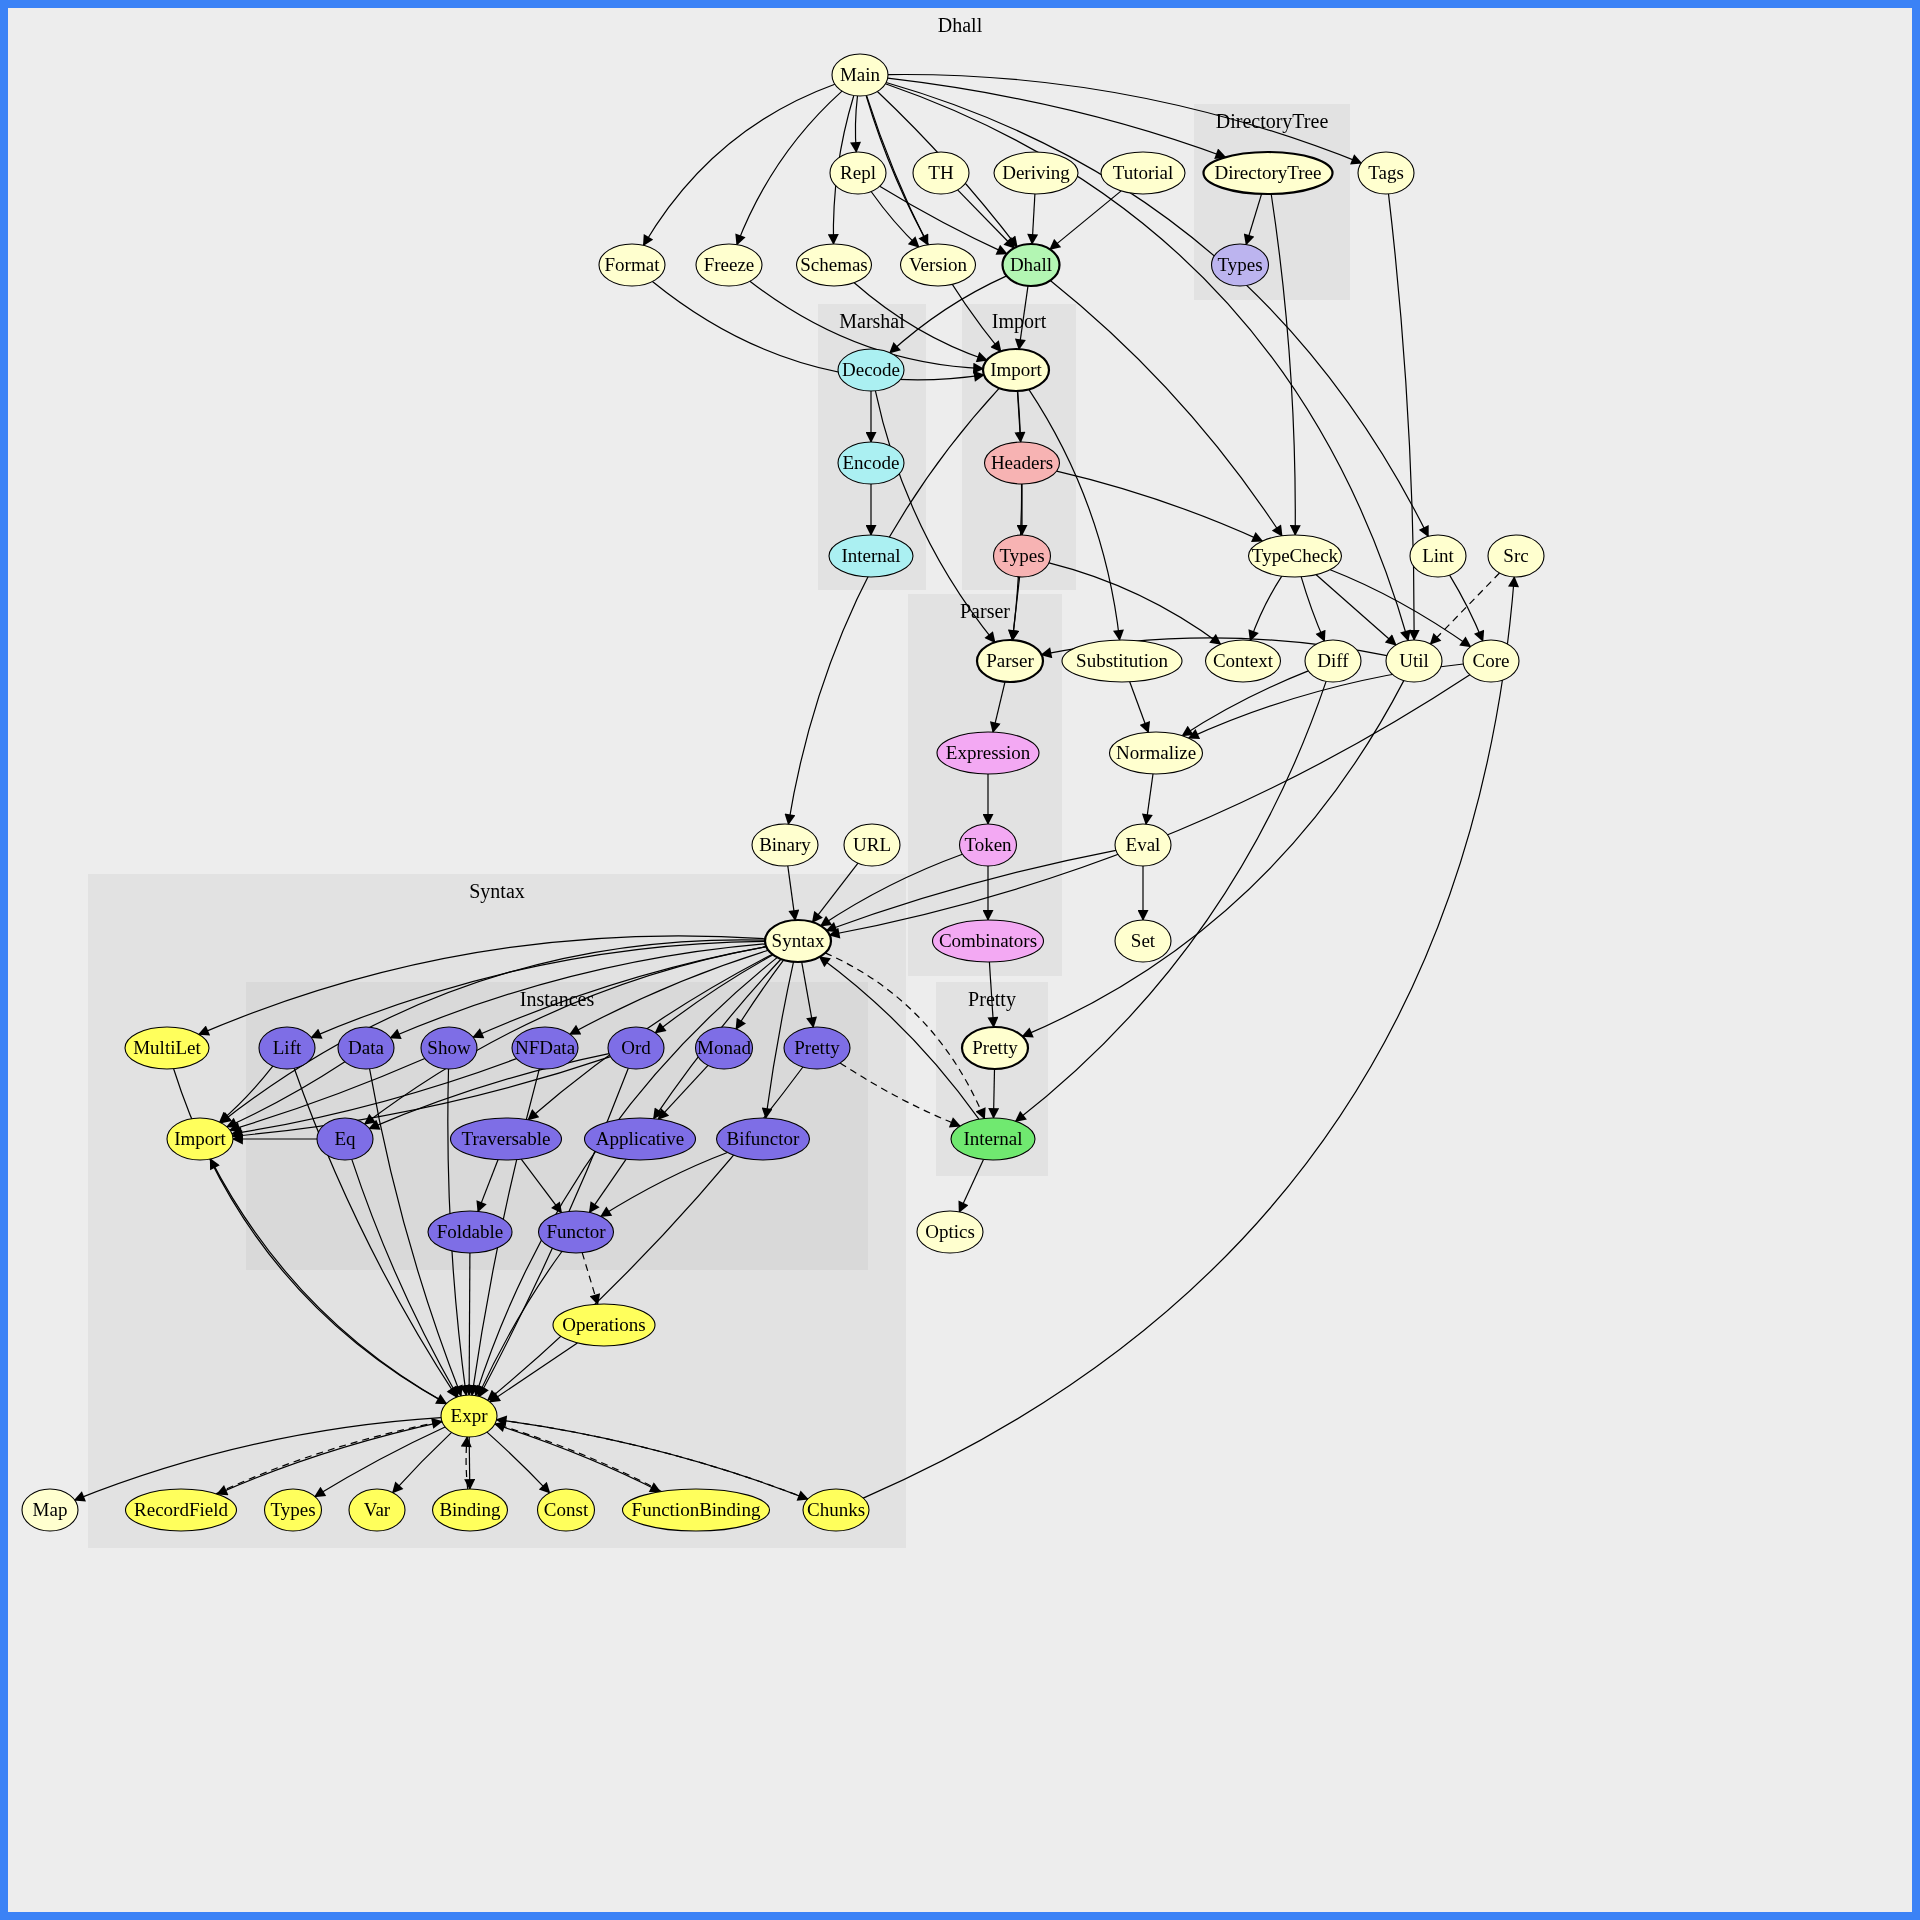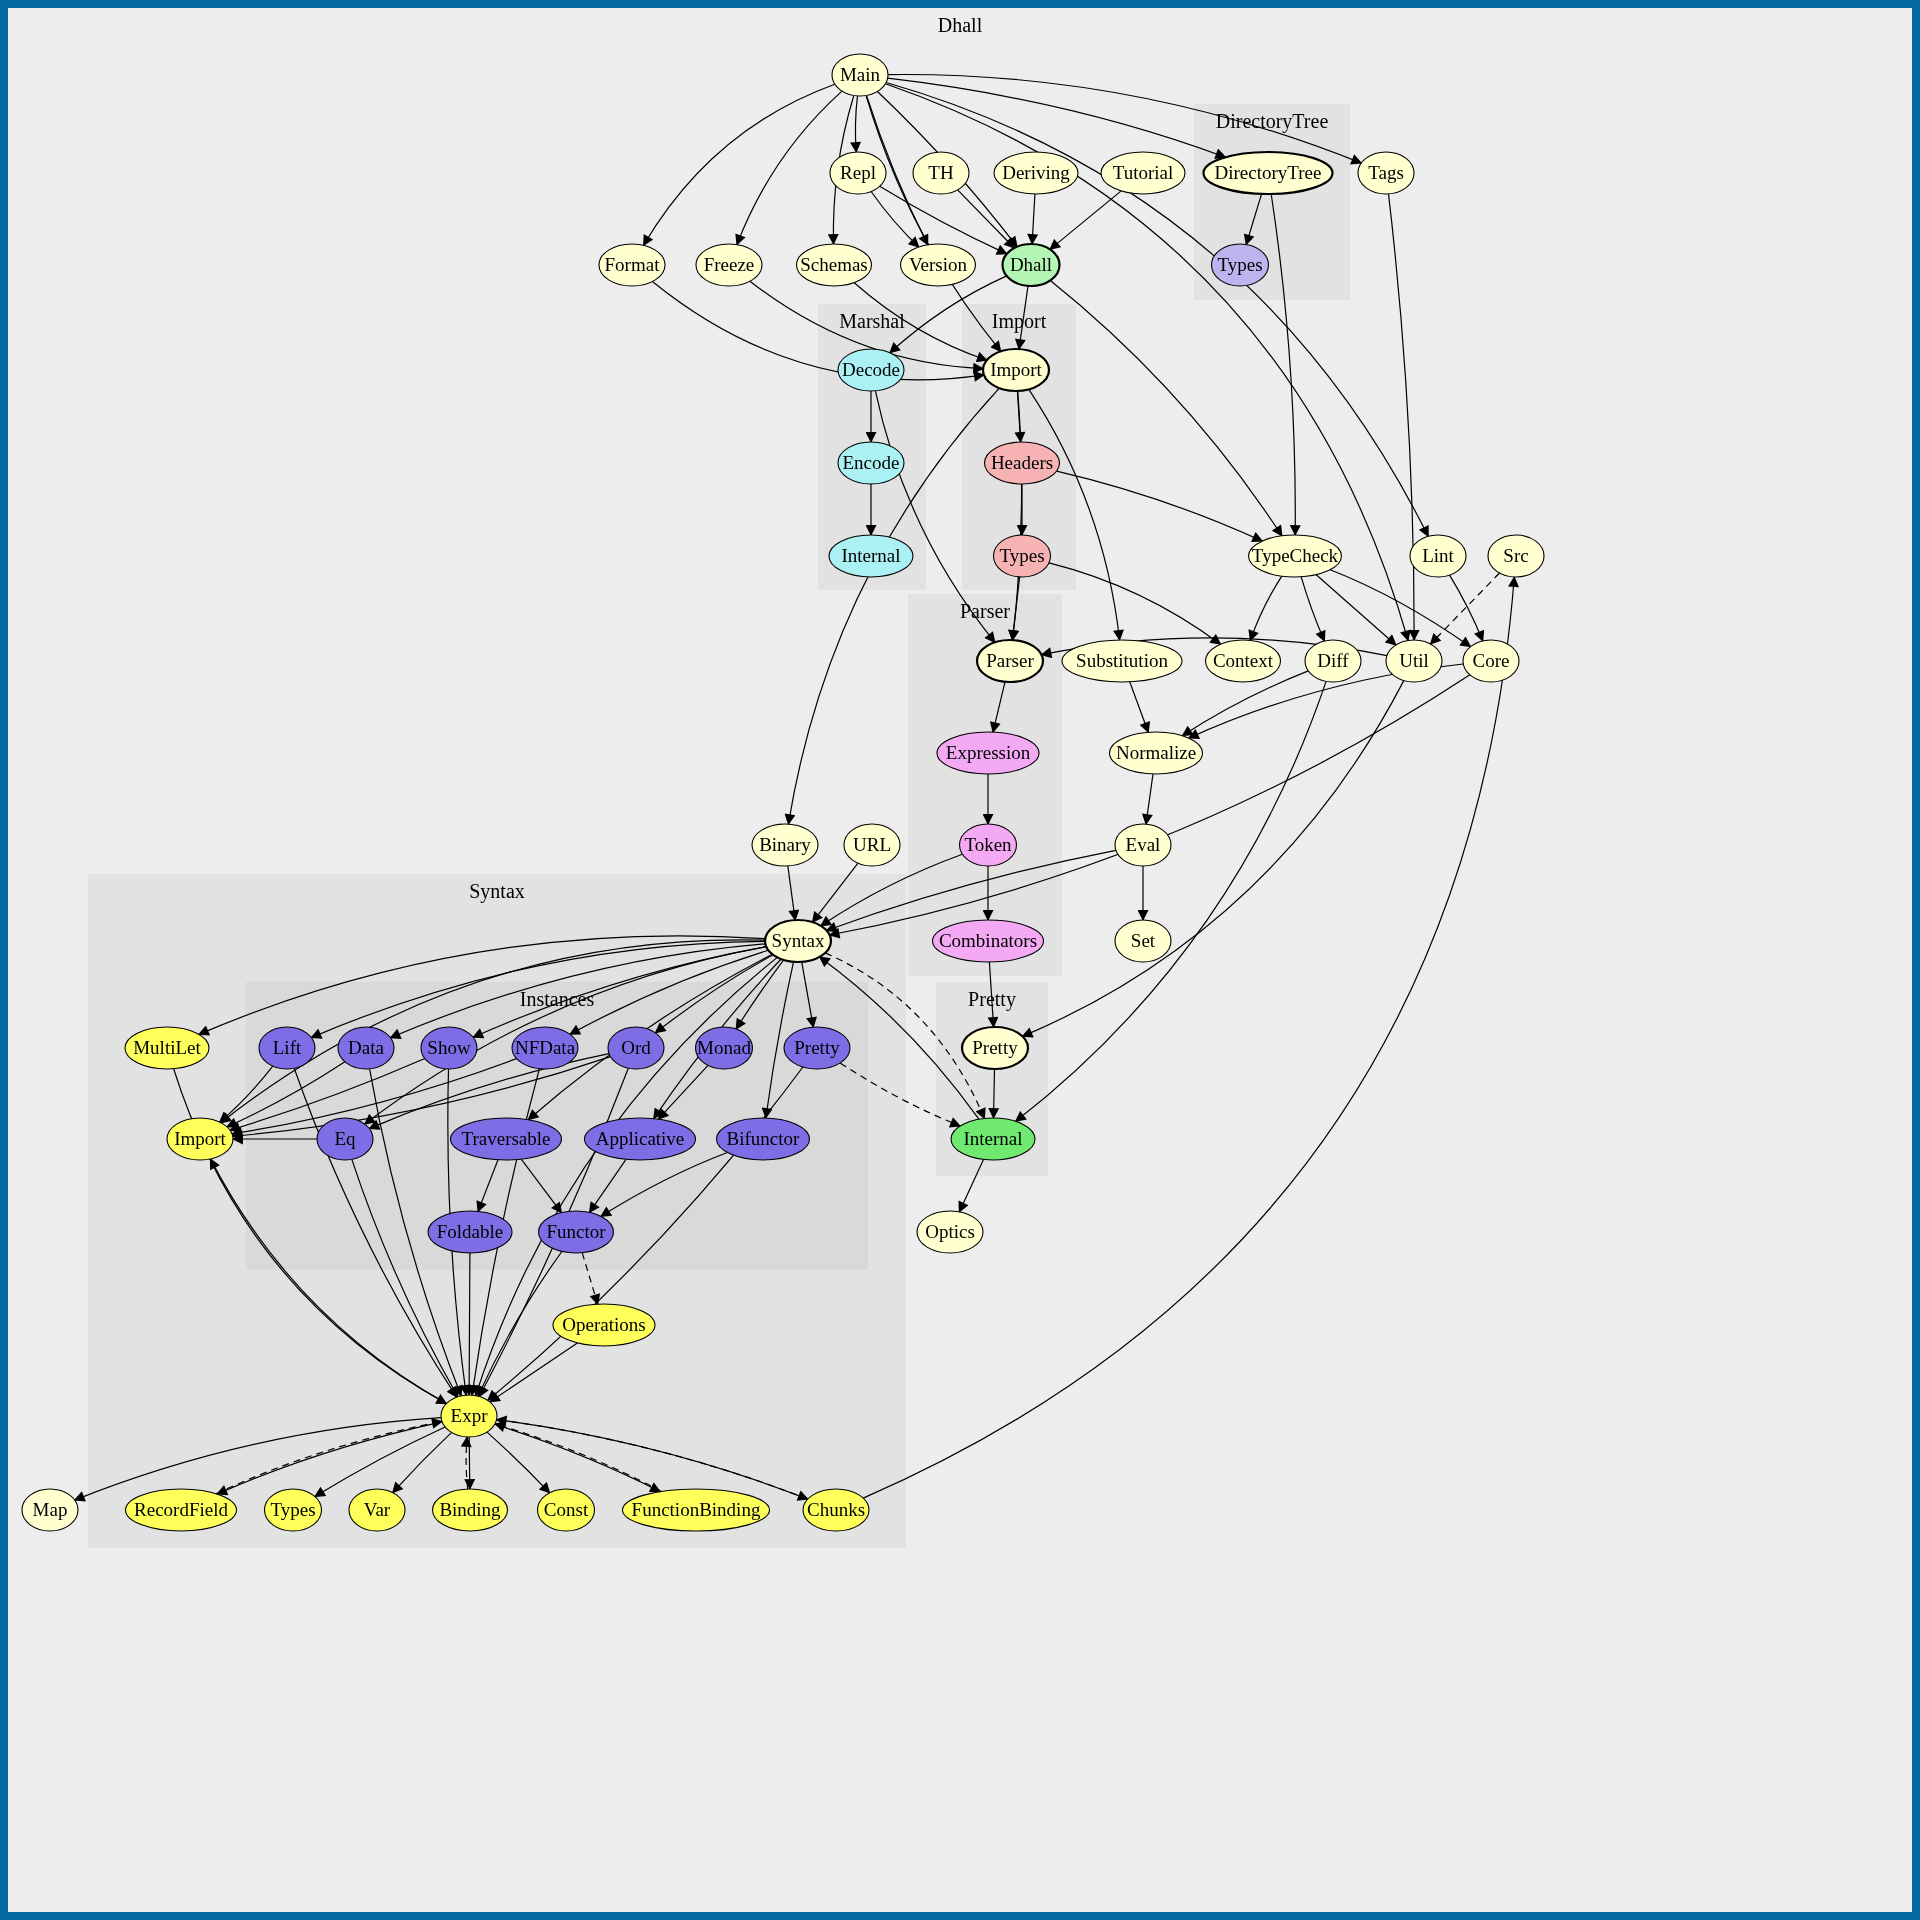--- a/index.html
+++ b/index.html
@@ -1,18 +1,18 @@
 <!DOCTYPE html>
 <html><head>
 <meta charset="utf-8">
 <style>
   html,body { margin:0; padding:0; background:#ffffff; }
   #canvas {
     position:relative; width:1920px; height:1920px;
-    background:#0369a1;
+    background:#3b82f6;
     font-family:"Liberation Serif","DejaVu Serif",serif;
   }
   #graph { display:block; }
   #graph text {
     font-family:"Liberation Serif","DejaVu Serif",serif;
     fill:#000000;
   }
   #graph .clabel { font-size:20px; }
 </style>
 </head>

